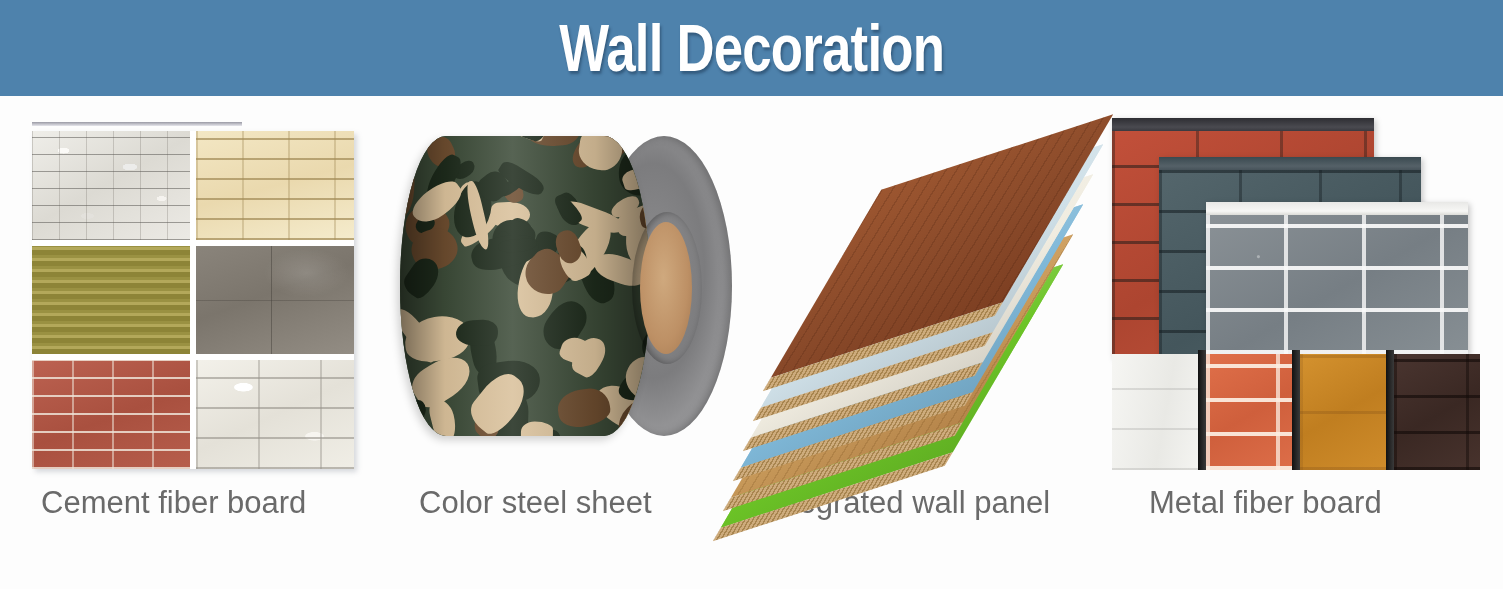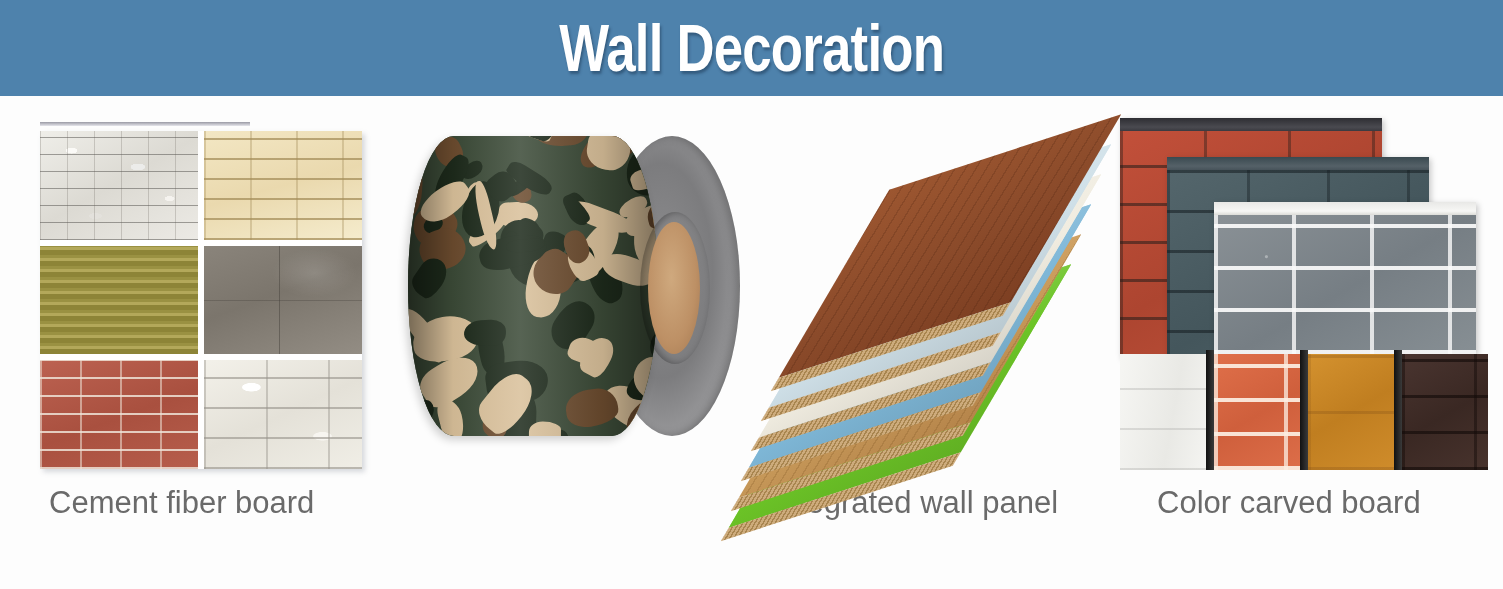--- a/index.html
+++ b/index.html
@@ -25,21 +25,21 @@
     letter-spacing:-1px;
     transform:scaleX(0.80);
     transform-origin:center center;
     text-shadow:2px 3px 3px rgba(20,45,70,.45);
     white-space:nowrap;
     line-height:1;
   }
 
   
   .products{
-    position:absolute;left:12px;top:96px;width:1230px;height:493px;
+    position:absolute;left:4px;top:96px;width:1230px;height:493px;
   }
   .product{position:absolute;top:0;}
 
   .caption{
     position:absolute;
     color:#6a6a6a;
     font-size:31px;
     font-weight:400;
     line-height:44px;
     white-space:nowrap;
@@ -369,18 +369,19 @@
     <div class="mc" style="left:86px;top:240px;width:8px;height:120px;background:linear-gradient(90deg,#111,#3a3a3a);"></div>
     <div class="mc strip-orange" style="left:94px;top:244px;width:86px;height:116px;"></div>
     <div class="mc" style="left:180px;top:240px;width:8px;height:120px;background:linear-gradient(90deg,#111,#3a3a3a);"></div>
     <div class="mc strip-amber" style="left:188px;top:244px;width:86px;height:116px;"></div>
     <div class="mc" style="left:274px;top:240px;width:8px;height:120px;background:linear-gradient(90deg,#111,#3a3a3a);"></div>
     <div class="mc strip-brown" style="left:282px;top:244px;width:86px;height:116px;"></div>
   </div>
 
   <div class="caption" style="left:37px;top:385px;">Cement fiber board</div>
 
+  <div class="caption" style="left:415px;top:385px;">Color steel sheet</div>
 
   <div class="caption" style="left:760px;top:385px;">Integrated wall panel</div>
 
-  <div class="caption" style="left:1145px;top:385px;">Color carved board</div>
+  <div class="caption" style="left:1145px;top:385px;">Metal fiber board</div>
 
 </div>
 
 </body></html>

